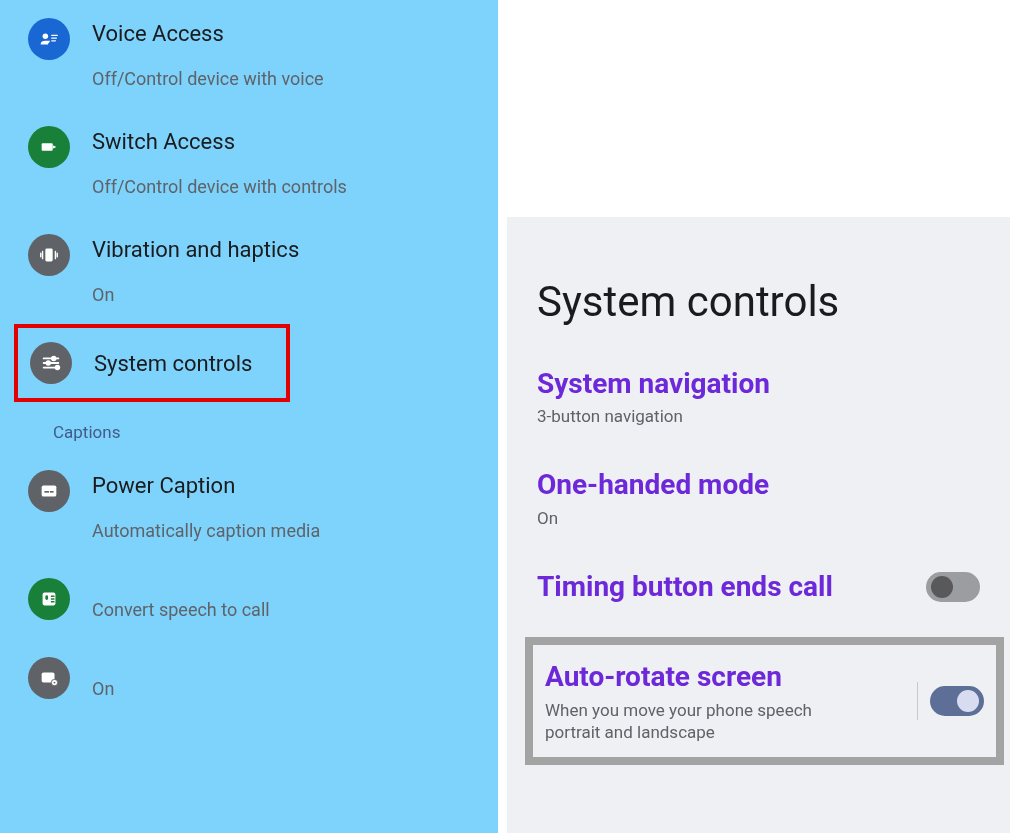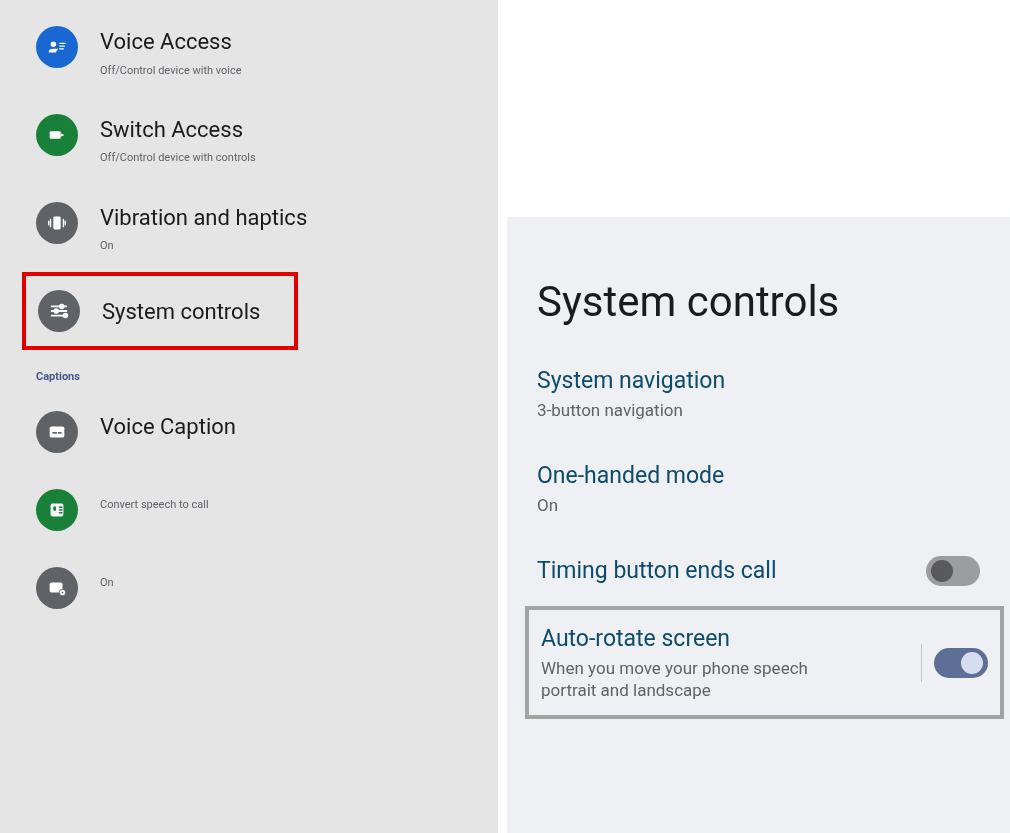--- a/index.html
+++ b/index.html
@@ -6,22 +6,22 @@
     body {
       font-family: 'Google Sans', 'Roboto', -apple-system, BlinkMacSystemFont, sans-serif;
       background: #fff;
       width: 1010px;
       height: 833px;
       display: flex;
       overflow: hidden;
     }
     .sidebar {
       width: 498px;
-      background: #e5e5e5;
-      padding: 8px;
+      background: #7dd3fc;
+      padding: 0;
       height: 833px;
       overflow: hidden;
     }
     .sidebar-item {
       display: flex;
       align-items: flex-start;
       padding: 18px 28px;
       cursor: pointer;
       gap: 22px;
     }
@@ -30,27 +30,28 @@
       height: 42px;
       border-radius: 50%;
       display: flex;
       align-items: center;
       justify-content: center;
       flex-shrink: 0;
     }
     .icon-circle svg { width: 22px; height: 22px; }
     .item-text { display: flex; flex-direction: column; padding-top: 2px;}
     .item-title { font-size: 22px; color: #1b1b1d; font-weight: 400; line-height: 1.3; }
-    .item-sub { font-size: 11px; color: #5f6368; margin-top: 7px; line-height: 1.3;}
+    .item-sub { font-size: 18px; color: #5f6368; margin-top: 18px; line-height: 1.3;}
     .sidebar-item.no-sub .item-text { padding-top: 8px; }
     .section-header {
-      font-size: 11px;
+      font-size: 17px;
       color: #455a8a;
-      font-weight: 700;
+      font-weight: 400;
       padding: 20px 28px 10px 28px;
+      margin-left: 25px;
     }
     .selected-box {
       border: 4px solid #e30000;
       margin: 0 0 0 14px;
       width: 276px;
     }
     .selected-box .sidebar-item { padding: 14px 12px; }
     
     
     .detail-pane {
@@ -76,21 +77,21 @@
       padding: 60px 30px 20px 30px;
     }
     .detail-item {
       padding: 20px 30px;
       display: flex;
       justify-content: space-between;
       align-items: center;
       cursor: pointer;
     }
     .detail-item .texts { flex:1; }
-    .detail-item-title { font-size: 23px; color: #0c4a6e; font-weight: 400; line-height:1.3;}
+    .detail-item-title { font-size: 28px; color: #6d28d9; font-weight: 700; line-height:1.3;}
     .detail-item-sub { font-size: 17px; color: #5f6368; margin-top: 3px; line-height:1.3; max-width: 320px;}
     .toggle {
       width: 54px;
       height: 30px;
       border-radius: 15px;
       position: relative;
       flex-shrink: 0;
     }
     .toggle .knob {
       width: 22px;
@@ -100,22 +101,22 @@
       top: 4px;
     }
     .toggle.off { background: #9b9da0; }
     .toggle.off .knob { left: 5px; background: #59595c; }
     .toggle.on { background: #5d6f97; }
     .toggle.on .knob { right: 5px; background: #d7dcf0; }
     .toggle-wrap { display: flex; align-items:center; gap: 12px; }
     .divider-v { width: 1px; height: 38px; background: #c8c8ca; }
 
     .red-highlight {
-      border: 4px solid #a3a3a3;
-      margin: 0 6px 0 18px;
+      border: 8px solid #a3a3a3;
+      margin: 12px 6px 0 18px;
       padding: 14px 12px 14px 12px !important;
     }
     .red-highlight .detail-item-title,
     .red-highlight .detail-item-sub{}
 
     
     .bg-blue { background: #1967d2; }
     .bg-green { background: #188038; }
     .bg-gray { background: #5f6368; }
   </style>
@@ -185,21 +186,22 @@
 
   <div class="sidebar-item">
     <div class="icon-circle bg-gray">
       <svg viewBox="0 0 24 24" fill="#fff">
           <rect x="4" y="6" width="16" height="12" rx="2"></rect>
           <rect x="7" y="12" width="5" height="1.8" fill="#5f6368"></rect>
           <rect x="13" y="12" width="4" height="1.8" fill="#5f6368"></rect>
         </svg>
     </div>
     <div class="item-text">
-      <span class="item-title">Voice Caption</span>
+      <span class="item-title">Power Caption</span>
+      <span class="item-sub">Automatically caption media</span>
     </div>
   </div>
 
   <div class="sidebar-item">
     <div class="icon-circle bg-green">
       <svg viewBox="0 0 24 24" fill="#fff">
           <rect x="5" y="5" width="14" height="14" rx="2"></rect>
           <rect x="8" y="8" width="3" height="5" rx="1.5" fill="#188038"></rect>
           <path d="M14 9h4M14 12h4M14 15h4" stroke="#188038" stroke-width="1.5"></path>
         </svg>

